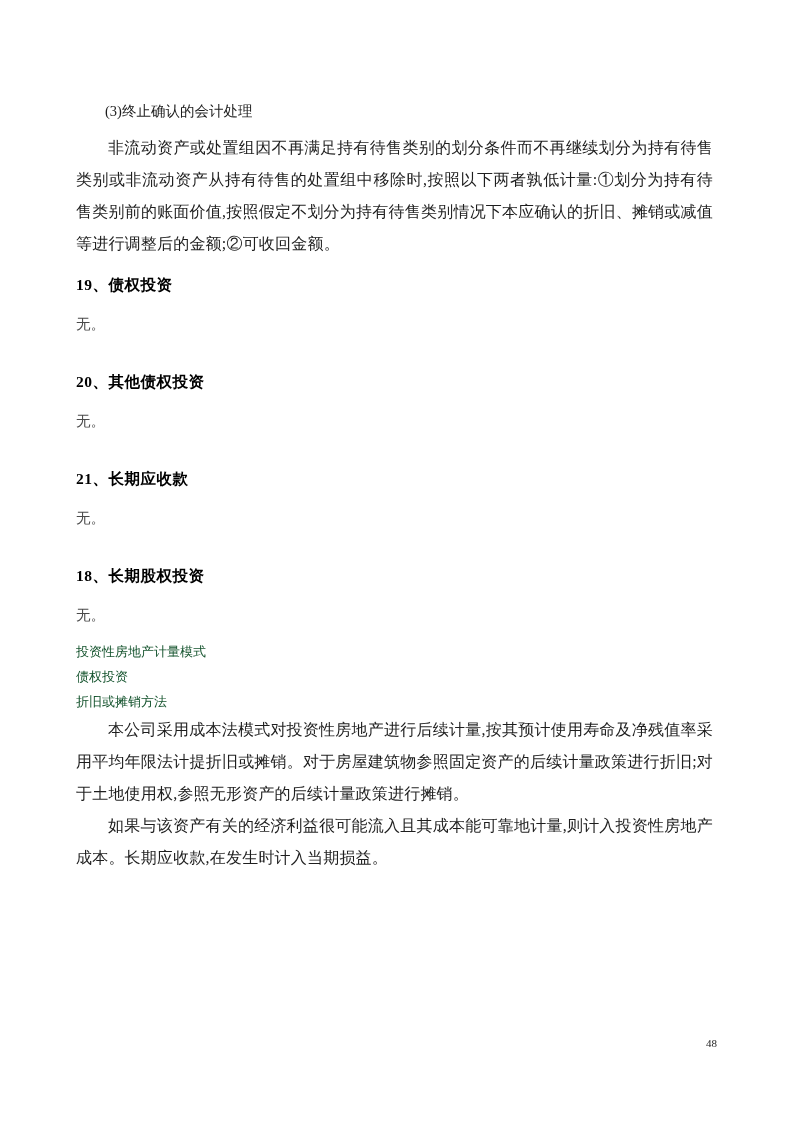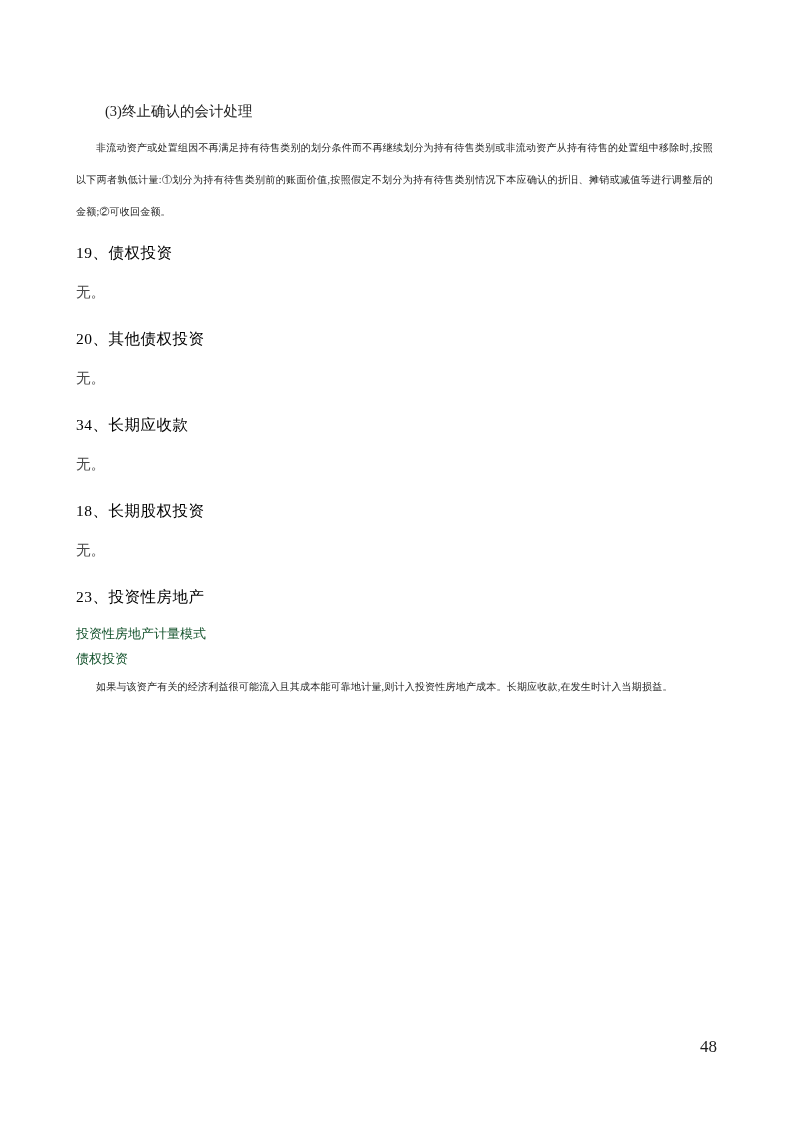--- a/index.html
+++ b/index.html
@@ -33,41 +33,41 @@
     font-size: 14.5px;
     font-weight: normal;
     line-height: 21px;
     text-indent: 2em;
     color: #1c1c1c;
   }
 
   
   .para {
     margin: 10px 4px 0 0;
-    font-size: 10px;
+    font-size: 16px;
     line-height: 32px;
     text-align: justify;
     text-justify: inter-ideograph;
     text-indent: 2em;
     color: #1e1e1e;
     letter-spacing: 0.2px;
   }
   .para.mt0 { margin-top: 0; }
 
   
   .h-sec {
     margin: 14px 0 0 0;
     font-size: 15.5px;
-    font-weight: normal;
+    font-weight: bold;
     line-height: 22px;
     color: #000000;
     letter-spacing: 0.5px;
   }
   .h-sec + .none-line { margin-top: 17px; }
-  .none-line + .h-sec { margin-top: 25px; }
+  .none-line + .h-sec { margin-top: 36px; }
 
   
   .none-line {
     margin: 0;
     font-size: 14.5px;
     line-height: 22px;
     color: #4a4a4a;
   }
 
   
@@ -76,21 +76,21 @@
     font-size: 13px;
     line-height: 25px;
     color: #14532d;
   }
   .small-line.first { margin-top: 13px; }
 
   .page-number {
     position: absolute;
     right: 76px;
     top: 1037px;
-    font-size: 17px;
+    font-size: 11px;
     color: #1c1c1c;
     font-family: "Liberation Serif", "DejaVu Serif", serif;
   }
 </style>
 </head>
 <body>
 
 <div class="page">
   <div class="content">
 
@@ -98,30 +98,31 @@
 
     <p class="para">非流动资产或处置组因不再满足持有待售类别的划分条件而不再继续划分为持有待售类别或非流动资产从持有待售的处置组中移除时,按照以下两者孰低计量:①划分为持有待售类别前的账面价值,按照假定不划分为持有待售类别情况下本应确认的折旧、摊销或减值等进行调整后的金额;②可收回金额。</p>
 
 
     <h2 class="h-sec">19、债权投资</h2>
     <p class="none-line">无。</p>
 
     <h2 class="h-sec">20、其他债权投资</h2>
     <p class="none-line">无。</p>
 
-    <h2 class="h-sec">34、长期应收款</h2>
+    <h2 class="h-sec">21、长期应收款</h2>
     <p class="none-line">无。</p>
 
     <h2 class="h-sec">18、长期股权投资</h2>
     <p class="none-line">无。</p>
 
-    <h2 class="h-sec">23、投资性房地产</h2>
 
     <p class="small-line first">投资性房地产计量模式</p>
     <p class="small-line">债权投资</p>
+    <p class="small-line">折旧或摊销方法</p>
 
+    <p class="para mt0">本公司采用成本法模式对投资性房地产进行后续计量,按其预计使用寿命及净残值率采用平均年限法计提折旧或摊销。对于房屋建筑物参照固定资产的后续计量政策进行折旧;对于土地使用权,参照无形资产的后续计量政策进行摊销。</p>
 
     <p class="para mt0">如果与该资产有关的经济利益很可能流入且其成本能可靠地计量,则计入投资性房地产成本。长期应收款,在发生时计入当期损益。</p>
 
   </div>
 
   <div class="page-number">48</div>
 </div>
 
 </body></html>

